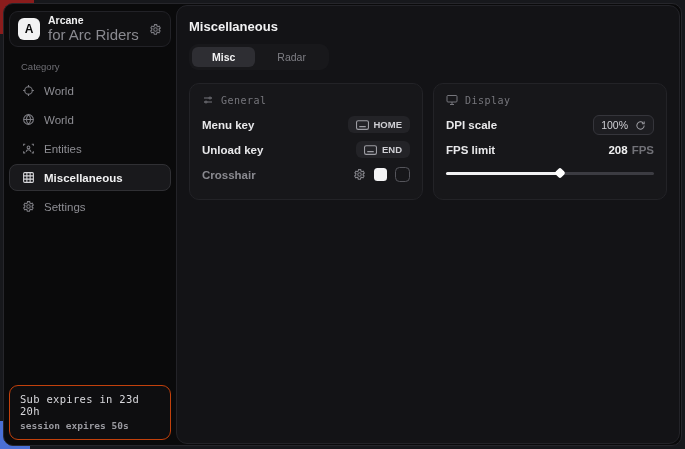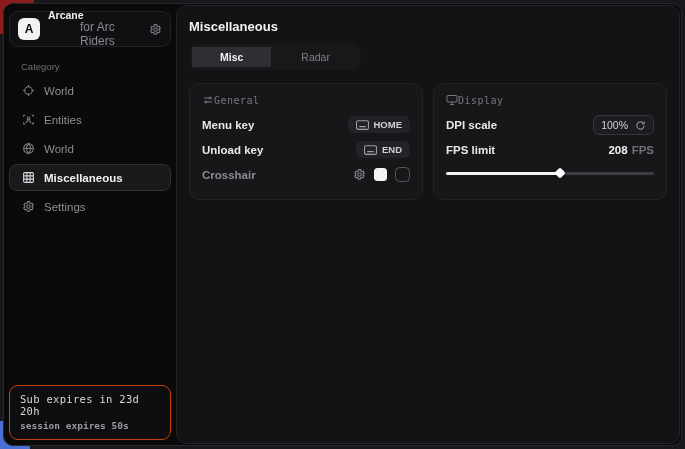--- a/index.html
+++ b/index.html
@@ -29,21 +29,21 @@
     background:#101012; border:1px solid #222227; border-radius:9px;
     padding:5px 8px; height:36px;
   }
   .avatar {
     width:22px; height:22px; border-radius:6px; background:#f2f2f3;
     color:#0a0a0b; font-weight:bold; font-size:12px;
     display:flex; align-items:center; justify-content:center;
   }
   .brand-text { flex:1; line-height:1.15; }
   .brand-name { font-size:10.5px; font-weight:bold; color:#f0f0f1; }
-  .brand-sub { font-size:12px; color:#8a8a90;margin-left:32px; }
+  .brand-sub { font-size:15px; color:#8a8a90; }
   .brand-gear { color:#7a7a80; display:flex; }
 
   .cat-label { font-size:9.5px; color:#6f6f75; margin:14px 0 4px 12px; }
 
   .nav { display:flex; flex-direction:column; }
   .nav-item {
     display:flex; align-items:center; gap:9px;
     height:27px; padding:0 11px; margin:1px 0;
     border:1px solid transparent; border-radius:8px;
     color:#8d8d93; font-size:11.5px; cursor:pointer;
@@ -68,32 +68,32 @@
     background:#131316; border:1px solid #232328; border-radius:11px;
     padding:13px 12px;
   }
   .page-title { font-size:13px; font-weight:bold; color:#f2f2f3; }
 
   .tabs {
     display:inline-flex; align-items:center; gap:2px;
     background:#18181b; border-radius:9px; padding:3px; margin-top:10px;
   }
   .tab {
-    font-size:10.5px; padding:4px 28px; border-radius:0;
+    font-size:10.5px; padding:4px 20px; border-radius:6px;
     color:#7f7f85; cursor:pointer;
   }
   .tab.active { background:#2e2e33; color:#f2f2f3; font-weight:bold; }
 
   .cards { display:grid; grid-template-columns:1fr 1fr; gap:10px; margin-top:13px; }
   .card {
     background:#17171a; border:1px solid #232327; border-radius:10px;
     padding:10px 12px 12px 12px; min-height:100px;
   }
   .card-head {
-    display:flex; align-items:center; 
+    display:flex; align-items:center; gap:7px;
     font-family:"DejaVu Sans Mono", monospace;
     font-size:10px; color:#76767c; letter-spacing:.5px;
     margin-bottom:6px;
   }
   .card-head .cicon { display:flex; color:#76767c; }
 
   .row { display:flex; align-items:center; justify-content:space-between; height:25px; }
   .row-label { font-size:11.5px; font-weight:bold; color:#e8e8ea; }
   .row-label.dim { color:#8a8a90; }
 
@@ -160,35 +160,35 @@
           <svg width="13" height="13" viewBox="0 0 24 24" fill="none" stroke="currentColor" stroke-width="2">
               <circle cx="12" cy="12" r="7"></circle>
               <path d="M12 2v4M12 18v4M2 12h4M18 12h4"></path>
             </svg>
         </span>
         <span>World</span>
       </div>
       <div class="nav-item">
         <span class="nicon">
           <svg width="13" height="13" viewBox="0 0 24 24" fill="none" stroke="currentColor" stroke-width="2">
+              <circle cx="12" cy="12" r="9"></circle>
+              <path d="M3 12h18M12 3c2.5 2.6 3.8 5.7 3.8 9S14.5 18.4 12 21c-2.5-2.6-3.8-5.7-3.8-9S9.5 5.6 12 3z"></path>
+            </svg>
+        </span>
+        <span>World</span>
+      </div>
+      <div class="nav-item">
+        <span class="nicon">
+          <svg width="13" height="13" viewBox="0 0 24 24" fill="none" stroke="currentColor" stroke-width="2">
               <path d="M3 7V4h3M21 7V4h-3M3 17v3h3M21 17v3h-3"></path>
               <circle cx="12" cy="10" r="2.5"></circle>
               <path d="M7.5 18c.6-2.4 2.4-3.6 4.5-3.6s3.9 1.2 4.5 3.6"></path>
             </svg>
         </span>
         <span>Entities</span>
-      </div>
-      <div class="nav-item">
-        <span class="nicon">
-          <svg width="13" height="13" viewBox="0 0 24 24" fill="none" stroke="currentColor" stroke-width="2">
-              <circle cx="12" cy="12" r="9"></circle>
-              <path d="M3 12h18M12 3c2.5 2.6 3.8 5.7 3.8 9S14.5 18.4 12 21c-2.5-2.6-3.8-5.7-3.8-9S9.5 5.6 12 3z"></path>
-            </svg>
-        </span>
-        <span>World</span>
       </div>
       <div class="nav-item active">
         <span class="nicon">
           <svg width="13" height="13" viewBox="0 0 24 24" fill="none" stroke="currentColor" stroke-width="2">
               <rect x="3" y="3" width="18" height="18" rx="2"></rect>
               <path d="M3 9h18M3 15h18M9 3v18M15 3v18"></path>
             </svg>
         </span>
         <span>Miscellaneous</span>
       </div>

